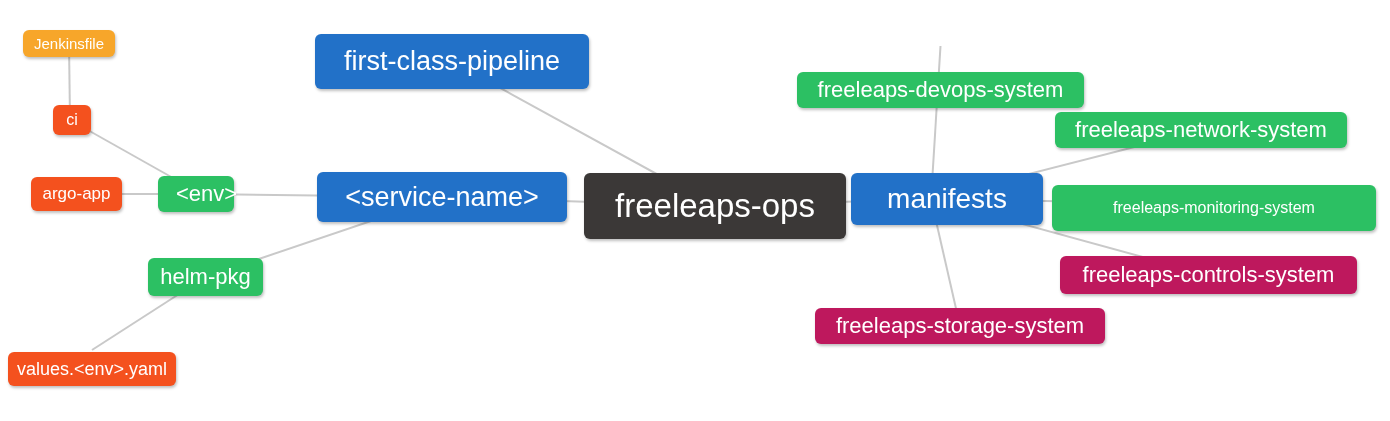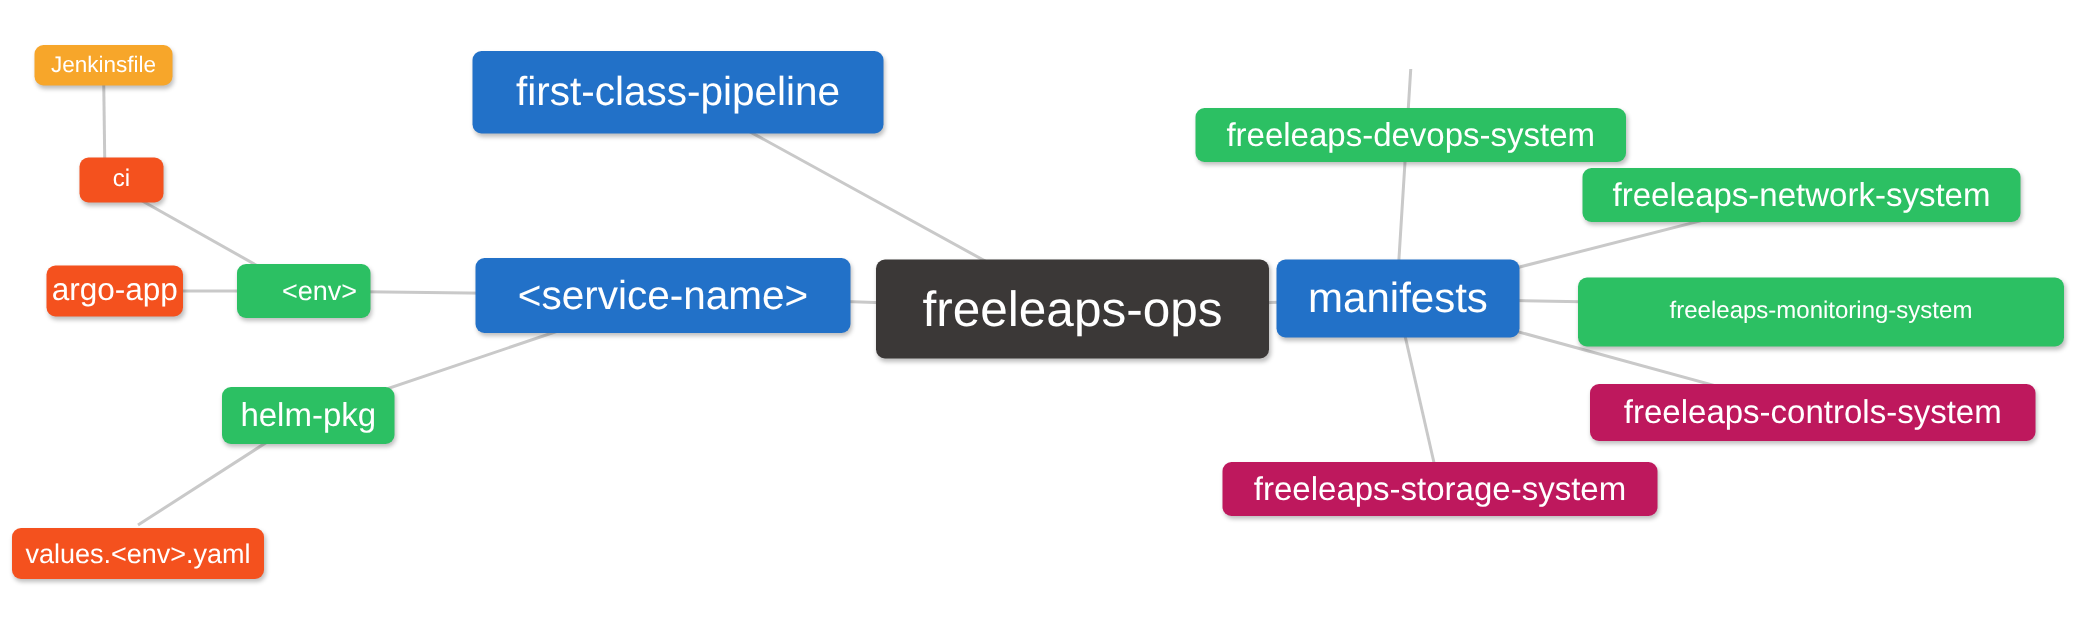--- a/index.html
+++ b/index.html
@@ -56,28 +56,28 @@
       <line x1="442" y1="197" x2="715" y2="206" stroke="#c9c9c9"></line>
       <line x1="715" y1="206" x2="931" y2="199" stroke="#c9c9c9"></line>
       <line x1="931" y1="199" x2="940.5" y2="46" stroke="#c9c9c9"></line>
       <line x1="931" y1="199" x2="1201" y2="130" stroke="#c9c9c9"></line>
       <line x1="931" y1="199" x2="1214" y2="204" stroke="#c9c9c9"></line>
       <line x1="931" y1="199" x2="1208.5" y2="275" stroke="#c9c9c9"></line>
       <line x1="931" y1="199" x2="960" y2="326" stroke="#c9c9c9"></line>
     </svg>
   <div id="nodes">
       <div class="node" style="left: 23px; top: 30px; width: 92px; height: 27px; font-size: 15px; background: rgb(247, 166, 42);">Jenkinsfile</div>
-      <div class="node" style="left: 53px; top: 105px; width: 56px; height: 30px; font-size: 16px; background: rgb(244, 81, 30);">ci</div>
-      <div class="node" style="left: 31px; top: 177px; width: 91px; height: 34px; font-size: 21px; background: rgb(244, 81, 30);">argo-app</div>
-      <div class="node" style="left: 158px; top: 176px; width: 89px; height: 36px; font-size: 18px; background: rgb(44, 192, 99); padding-left: 21px;">&lt;env&gt;</div>
+      <div class="node" style="left: 53px; top: 105px; width: 38px; height: 30px; font-size: 16px; background: rgb(244, 81, 30);">ci</div>
+      <div class="node" style="left: 31px; top: 177px; width: 91px; height: 34px; font-size: 17px; background: rgb(244, 81, 30);">argo-app</div>
+      <div class="node" style="left: 158px; top: 176px; width: 76px; height: 36px; font-size: 22px; background: rgb(44, 192, 99); padding-left: 21px;">&lt;env&gt;</div>
       <div class="node" style="left: 148px; top: 258px; width: 115px; height: 38px; font-size: 22px; background: rgb(44, 192, 99);">helm-pkg</div>
       <div class="node" style="left: 8px; top: 352px; width: 168px; height: 34px; font-size: 18px; background: rgb(244, 81, 30);">values.&lt;env&gt;.yaml</div>
       <div class="node" style="left: 315px; top: 34px; width: 274px; height: 55px; font-size: 27px; background: rgb(34, 113, 200);">first-class-pipeline</div>
       <div class="node" style="left: 317px; top: 172px; width: 250px; height: 50px; font-size: 27px; background: rgb(34, 113, 200);">&lt;service-name&gt;</div>
       <div class="node" style="left: 584px; top: 173px; width: 262px; height: 66px; font-size: 33px; background: rgb(59, 56, 55);">freeleaps-ops</div>
-      <div class="node" style="left: 851px; top: 173px; width: 162px; height: 52px; font-size: 28px; background: rgb(34, 113, 200);">manifests</div>
+      <div class="node" style="left: 851px; top: 173px; width: 192px; height: 52px; font-size: 28px; background: rgb(34, 113, 200);">manifests</div>
       <div class="node" style="left: 797px; top: 28px; width: 287px; height: 36px; font-size: 22px; background: rgb(44, 192, 99); margin-top: 44px;">freeleaps-devops-system</div>
       <div class="node" style="left: 1055px; top: 112px; width: 292px; height: 36px; font-size: 22px; background: rgb(44, 192, 99);">freeleaps-network-system</div>
       <div class="node" style="left: 1052px; top: 185px; width: 324px; height: 46px; font-size: 16px; background: rgb(44, 192, 99);">freeleaps-monitoring-system</div>
       <div class="node" style="left: 1060px; top: 256px; width: 297px; height: 38px; font-size: 22px; background: #be185d;">freeleaps-controls-system</div>
       <div class="node" style="left: 815px; top: 308px; width: 290px; height: 36px; font-size: 22px; background: #be185d;">freeleaps-storage-system</div>
     </div>
 </div>
 
 </body></html>

